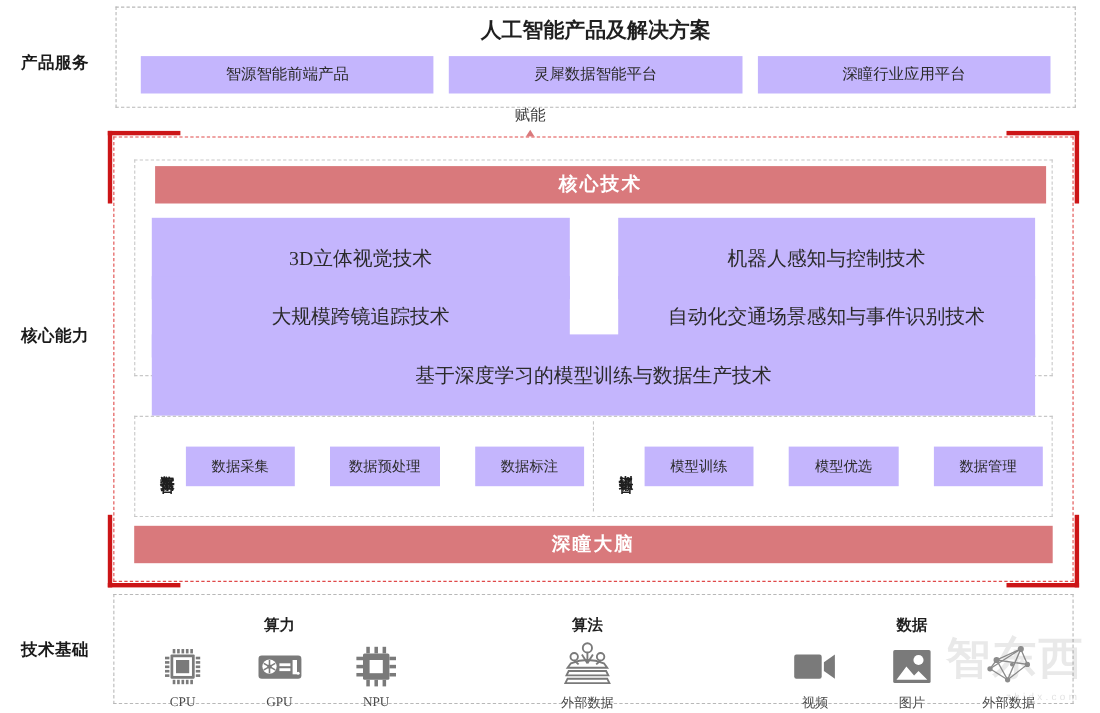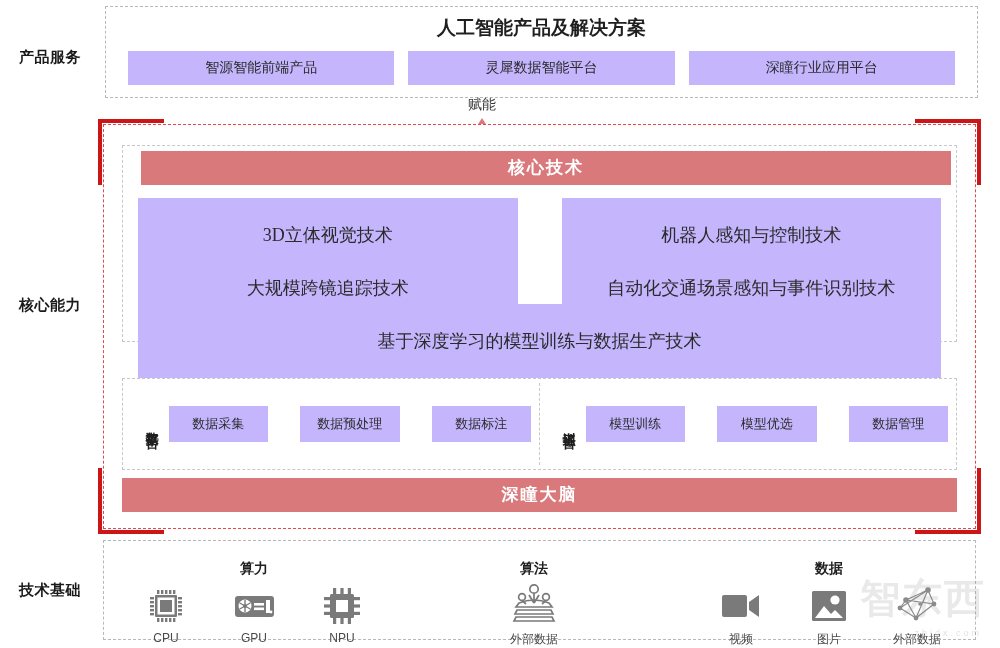--- a/index.html
+++ b/index.html
@@ -240,21 +240,21 @@
   .icon-glyph {
     height: 48px;
     display: flex;
     align-items: center;
     justify-content: center;
   }
   .icon-caption {
     font-size: 12px;
     color: #4a4a4a;
     margin-top: 1px;
-    font-family: Liberation Sans, sans-serif;
+    font-family: Liberation Serif, serif;
   }
   .icon-caption.cn { font-family: "Liberation Serif", "DejaVu Serif", serif; font-size: 12px; }
 
   
   #watermark {
     position: absolute;
     right: 14px;
     bottom: 22px;
     font-size: 40px;
     font-weight: bold;

